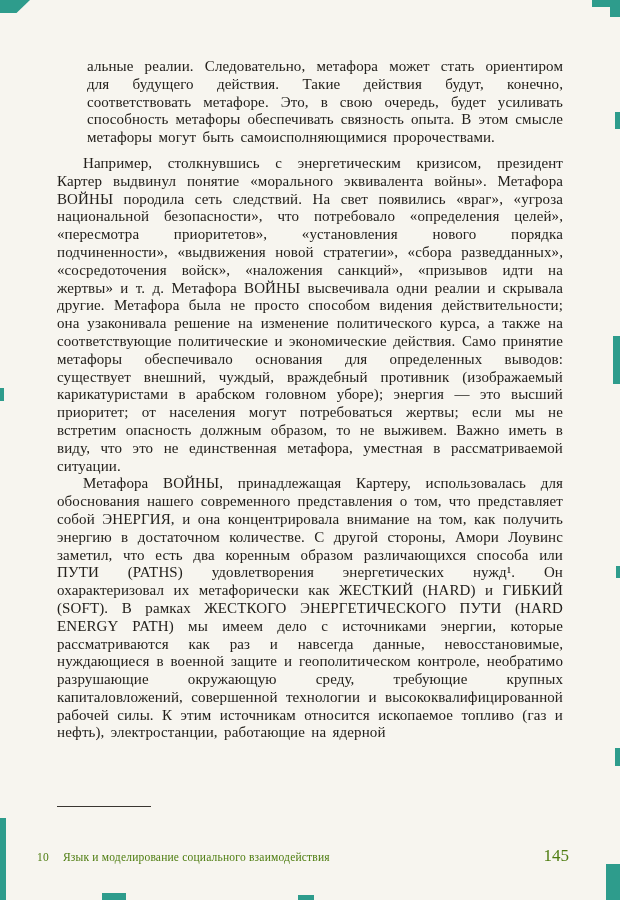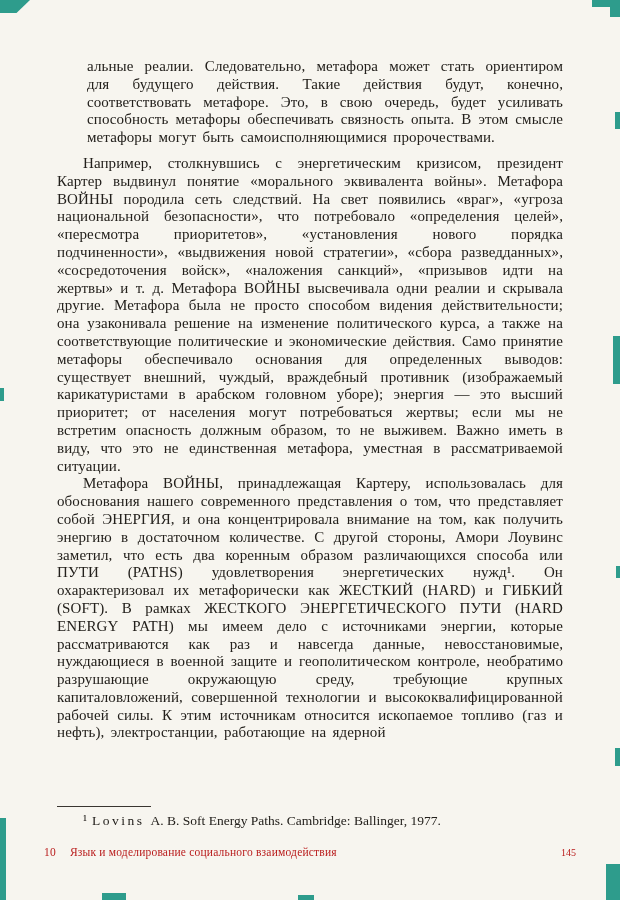--- a/index.html
+++ b/index.html
@@ -79,37 +79,37 @@
   }
   .footnote .marker {
     margin-right: 5px;
   }
   .footnote .spaced {
     letter-spacing: 2.5px;
     margin-right: 6px;
   }
   .footer {
     position: absolute;
-    left: 44px;
+    left: 37px;
     top: 846px;
     width: 532px;
     display: flex;
     justify-content: space-between;
     align-items: baseline;
-    color: #b91c1c;
+    color: #4d7c0f;
   }
   .footer-left {
     font-size: 11.5px;
     letter-spacing: 0.2px;
   }
   .footer-title {
     margin-left: 14px;
   }
   .page-number {
-    font-size: 10px;
+    font-size: 17px;
   }
 </style>
 </head>
 <body>
 
 <div class="page">
 
   <div class="artifact a-tl"></div>
   <div class="artifact a-tr1"></div>
   <div class="artifact a-tr2"></div>
@@ -124,23 +124,20 @@
   <div class="artifact a-b2"></div>
 
   <div class="textblock">
     <p class="quote">альные реалии. Следовательно, метафора может стать ориентиром для будущего действия. Такие действия будут, конечно, соответствовать метафоре. Это, в свою очередь, будет усиливать способность метафоры обеспечивать связность опыта. В этом смысле метафоры могут быть самоисполняющимися пророчествами.</p>
     <p class="para">Например, столкнувшись с энергетическим кризисом, президент Картер выдвинул понятие «морального эквивалента войны». Метафора ВОЙНЫ породила сеть следствий. На свет появились «враг», «угроза национальной безопасности», что потребовало «определения целей», «пересмотра приоритетов», «установления нового порядка подчиненности», «выдвижения новой стратегии», «сбора разведданных», «сосредоточения войск», «наложения санкций», «призывов идти на жертвы» и т. д. Метафора ВОЙНЫ высвечивала одни реалии и скрывала другие. Метафора была не просто способом видения действительности; она узаконивала решение на изменение политического курса, а также на соответствующие политические и экономические действия. Само принятие метафоры обеспечивало основания для определенных выводов: существует внешний, чуждый, враждебный противник (изображаемый карикатуристами в арабском головном уборе); энергия — это высший приоритет; от населения могут потребоваться жертвы; если мы не встретим опасность должным образом, то не выживем. Важно иметь в виду, что это не единственная метафора, уместная в рассматриваемой ситуации.</p>
     <p class="para">Метафора ВОЙНЫ, принадлежащая Картеру, использовалась для обоснования нашего современного представления о том, что представляет собой ЭНЕРГИЯ, и она концентрировала внимание на том, как получить энергию в достаточном количестве. С другой стороны, Амори Лоувинс заметил, что есть два коренным образом различающихся способа или ПУТИ (PATHS) удовлетворения энергетических нужд¹. Он охарактеризовал их метафорически как ЖЕСТКИЙ (HARD) и ГИБКИЙ (SOFT). В рамках ЖЕСТКОГО ЭНЕРГЕТИЧЕСКОГО ПУТИ (HARD ENERGY PATH) мы имеем дело с источниками энергии, которые рассматриваются как раз и навсегда данные, невосстановимые, нуждающиеся в военной защите и геополитическом контроле, необратимо разрушающие окружающую среду, требующие крупных капиталовложений, совершенной технологии и высококвалифицированной рабочей силы. К этим источникам относится ископаемое топливо (газ и нефть), электростанции, работающие на ядерной</p>
   </div>
 
   <div class="footnote-rule"></div>
 
-  <div class="footnote">
-    <span class="marker">¹</span><span class="spaced">Lovins</span><span>A. B. Soft Energy Paths. Cambridge: Ballinger, 1977.</span>
-  </div>
 
   <div class="footer">
     <span class="footer-left">
       <span>10</span><span class="footer-title">Язык и моделирование социального взаимодействия</span>
     </span>
     <span class="page-number">145</span>
   </div>
 
 </div>
 

